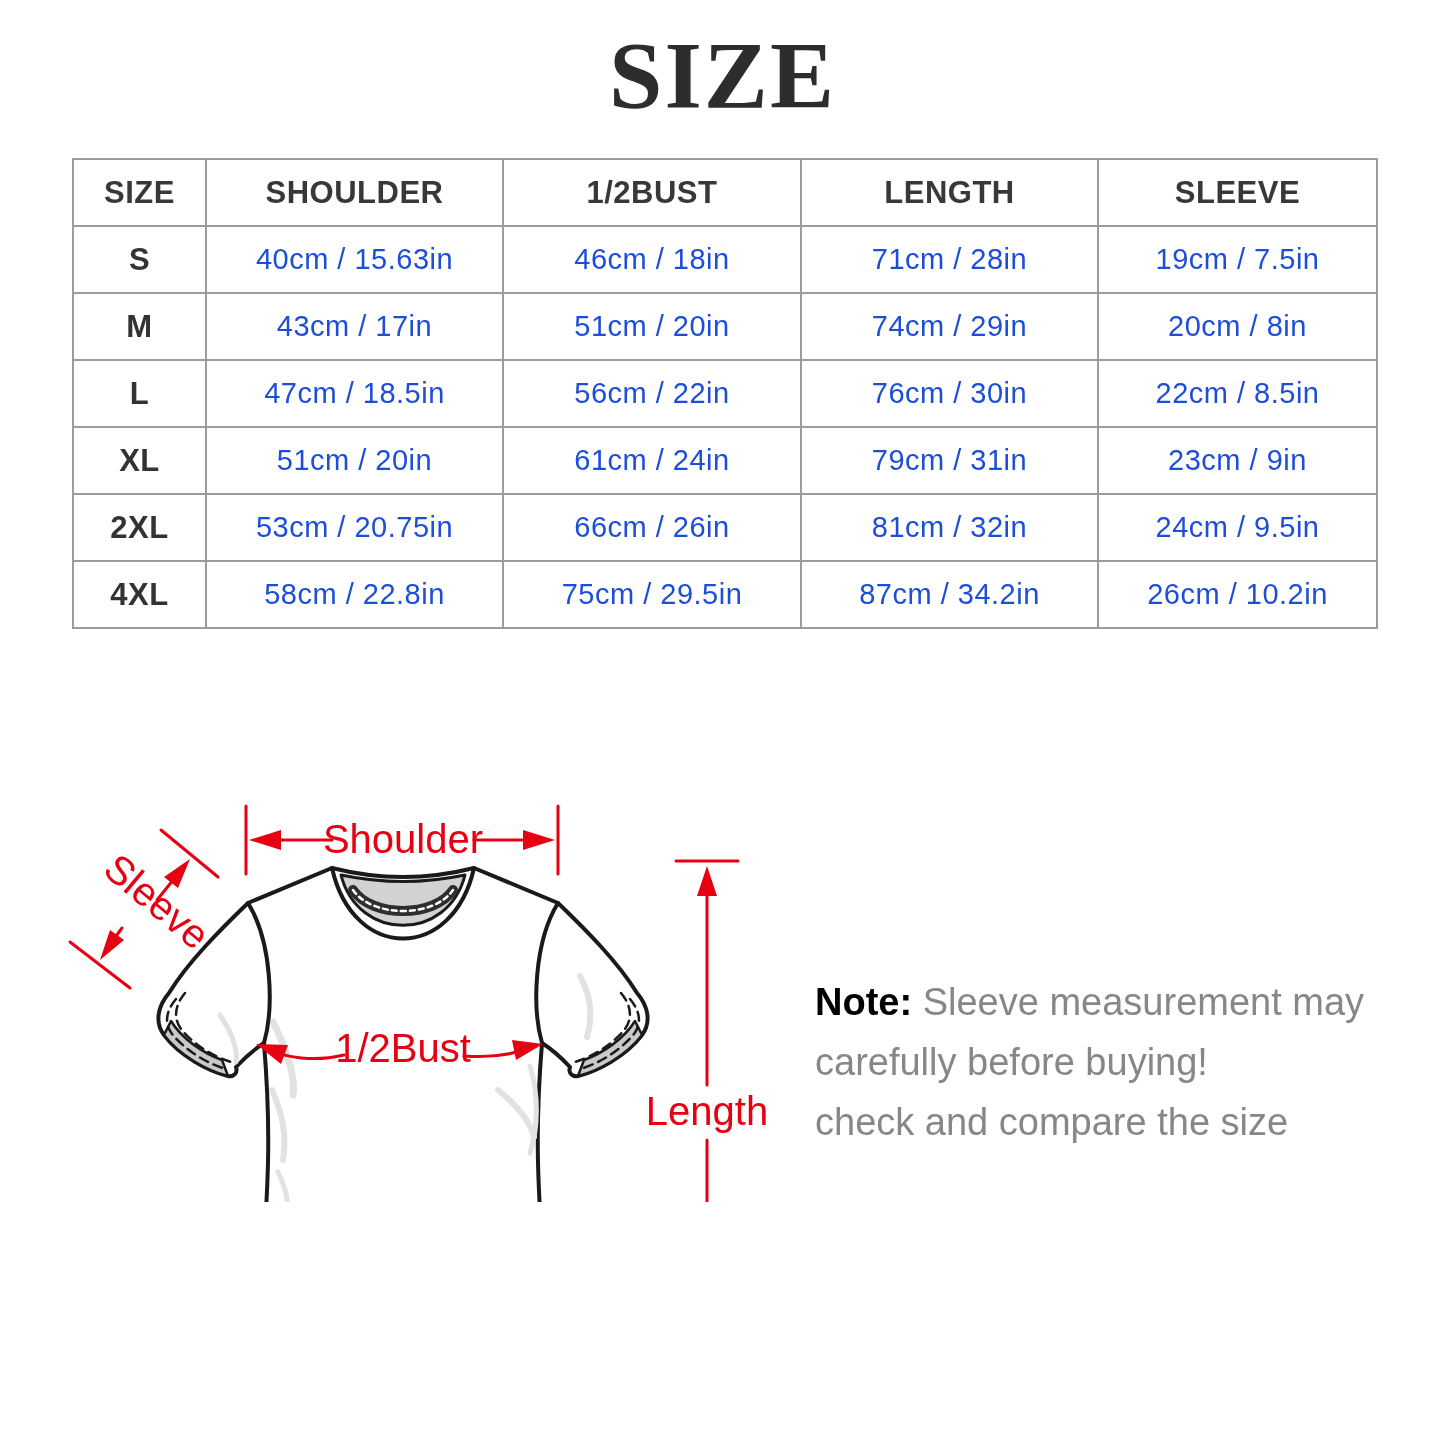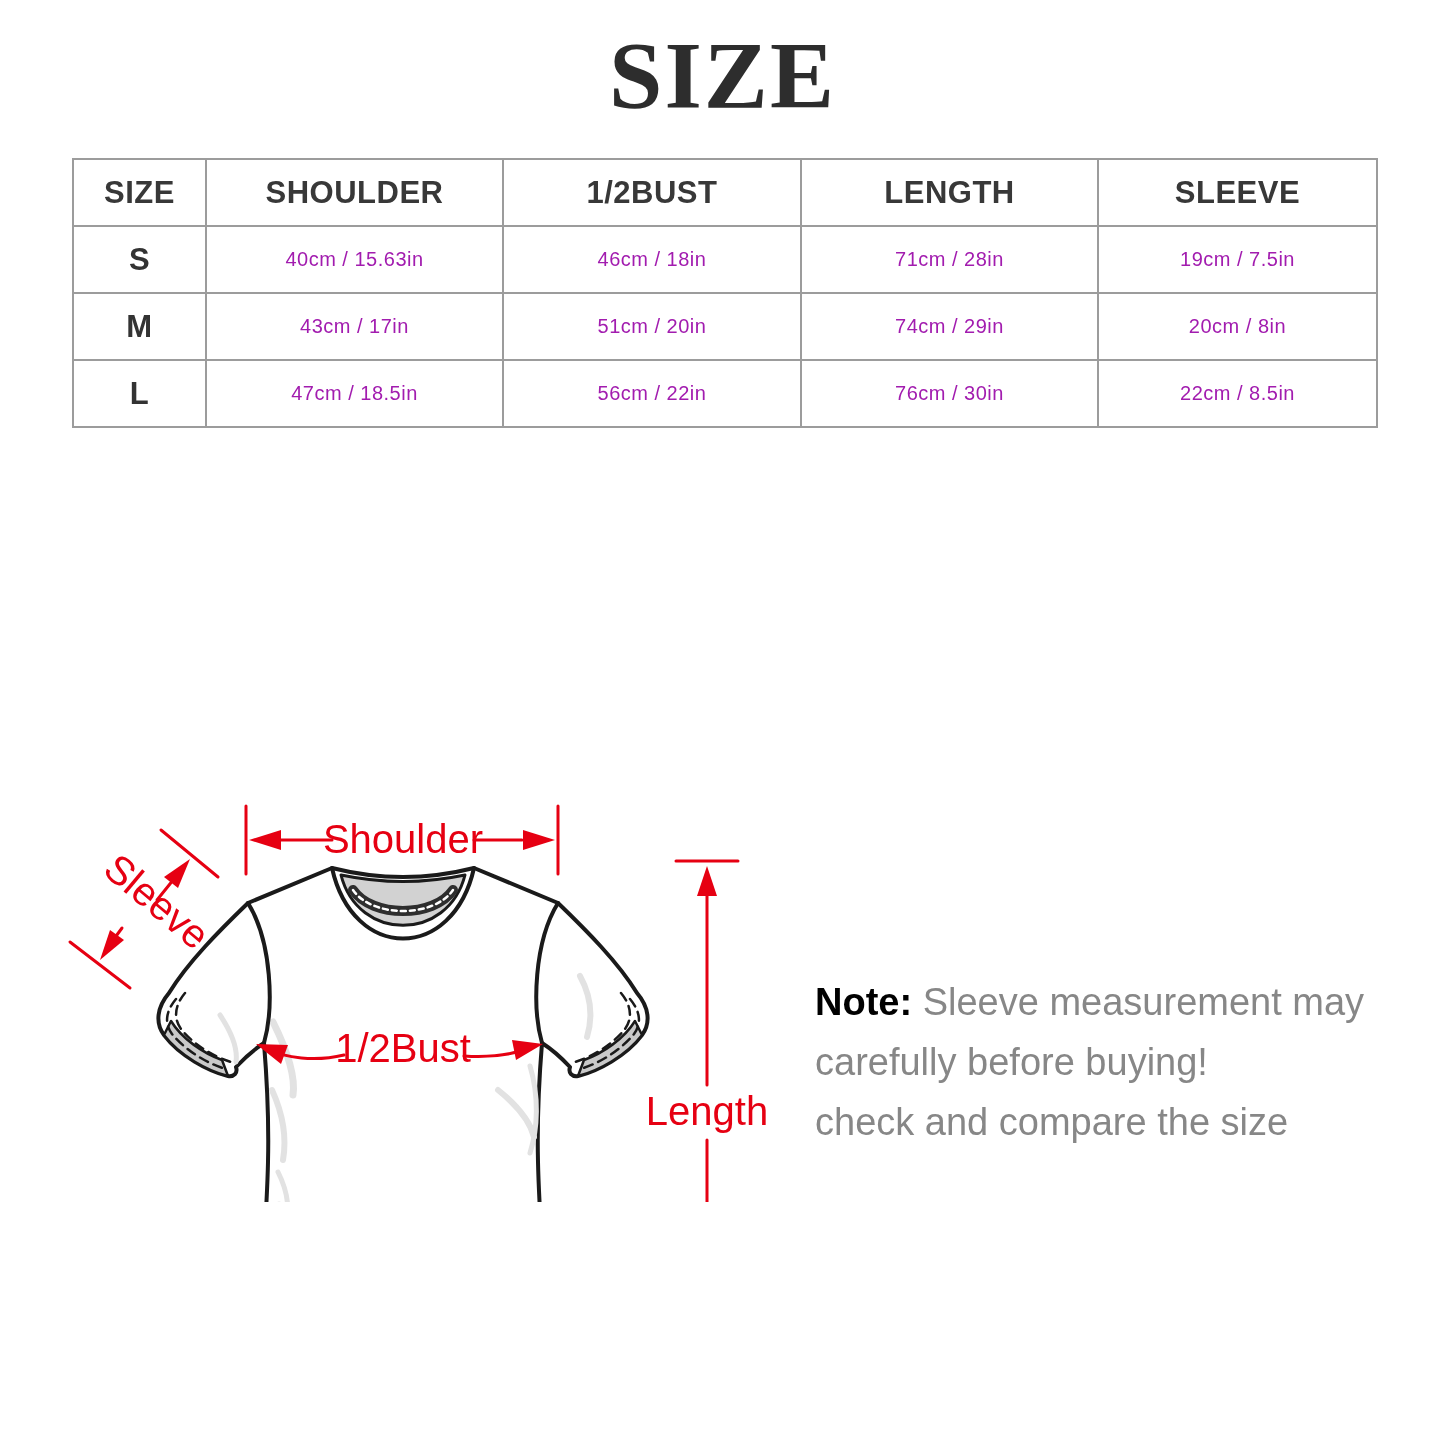--- a/index.html
+++ b/index.html
@@ -8,21 +8,21 @@
   .title{position:absolute;left:0;top:28px;width:100%;text-align:center;
          font-family:"Liberation Serif", serif;font-weight:bold;font-size:96px;
          color:#2d2d2d;letter-spacing:2px;line-height:1;}
   table.size-table{position:absolute;left:72px;top:158px;width:1304px;
         border-collapse:collapse;table-layout:fixed;}
   table.size-table th, table.size-table td{
         border:2px solid #9c9c9c;height:65px;text-align:center;vertical-align:middle;
         padding:0;letter-spacing:0.5px;}
   table.size-table th{font-size:31px;font-weight:bold;color:#383838;}
   td.size-col{font-size:31px;font-weight:bold;color:#333;}
-  td.val{font-size:20px;font-weight:normal;color:#a21caf;margin-top:34px;}
+  td.val{font-size:29px;font-weight:normal;color:#1d4ed8;margin-top:34px;}
   .diagram{position:absolute;left:60px;top:790px;width:760px;height:655px;}
   .note{position:absolute;left:815px;top:972px;width:560px;
         font-size:38px;line-height:60px;color:#878787;}
   .note .lbl{font-weight:bold;color:#000000;}
   .red-label{font-family:"Liberation Sans", sans-serif;font-weight:normal;}
 </style>
 </head>
 <body>
 
 <div class="page">
@@ -60,20 +60,41 @@
         <td class="val">51cm / 20in</td>
         <td class="val">74cm / 29in</td>
         <td class="val">20cm / 8in</td>
       </tr>
       <tr>
         <td class="size-col">L</td>
         <td class="val">47cm / 18.5in</td>
         <td class="val">56cm / 22in</td>
         <td class="val">76cm / 30in</td>
         <td class="val">22cm / 8.5in</td>
+      </tr>
+      <tr>
+        <td class="size-col">XL</td>
+        <td class="val">51cm / 20in</td>
+        <td class="val">61cm / 24in</td>
+        <td class="val">79cm / 31in</td>
+        <td class="val">23cm / 9in</td>
+      </tr>
+      <tr>
+        <td class="size-col">2XL</td>
+        <td class="val">53cm / 20.75in</td>
+        <td class="val">66cm / 26in</td>
+        <td class="val">81cm / 32in</td>
+        <td class="val">24cm / 9.5in</td>
+      </tr>
+      <tr>
+        <td class="size-col">4XL</td>
+        <td class="val">58cm / 22.8in</td>
+        <td class="val">75cm / 29.5in</td>
+        <td class="val">87cm / 34.2in</td>
+        <td class="val">26cm / 10.2in</td>
       </tr>
     </tbody>
   </table>
 
   <svg class="diagram" viewBox="0 0 760 655" xmlns="http://www.w3.org/2000/svg">
 
     <g stroke="#1a1a1a" stroke-width="4" fill="none" stroke-linejoin="round" stroke-linecap="round">
 
       <path fill="#ffffff" d="M272,78 Q343,96 414,78 L498,113
         C526,140 558,172 577,203 C589,217 591,233 582,245

